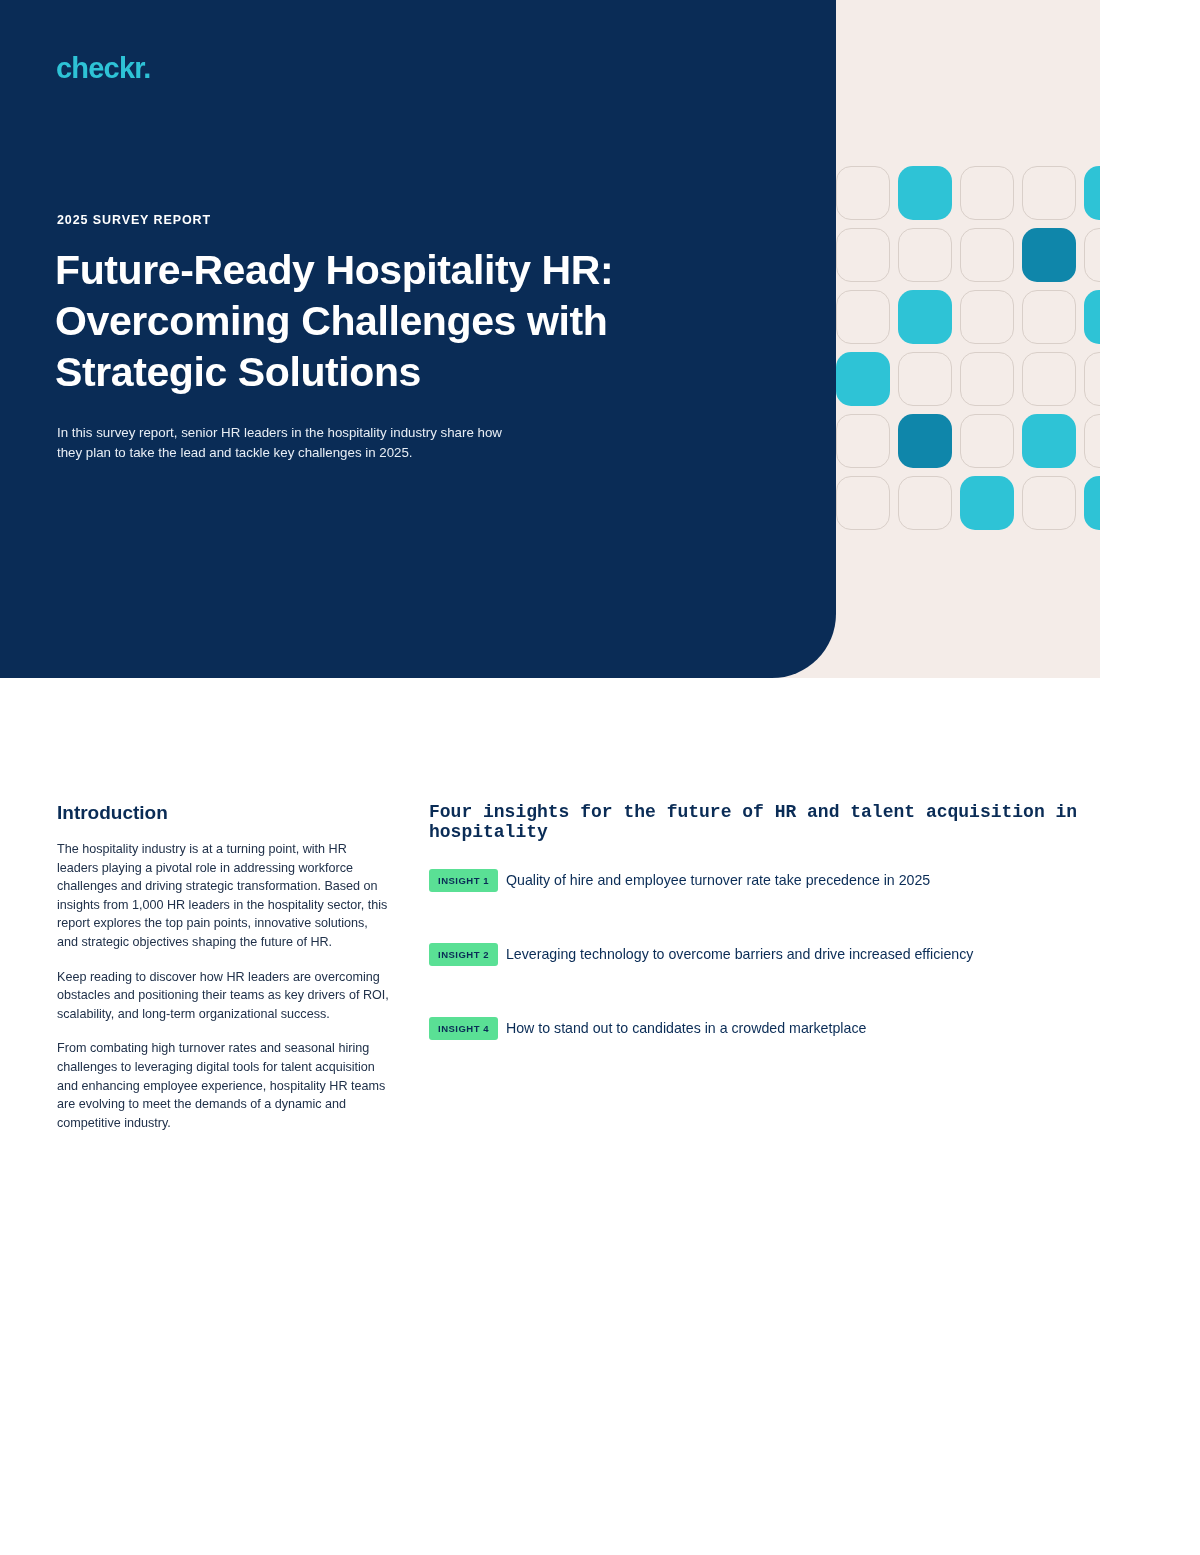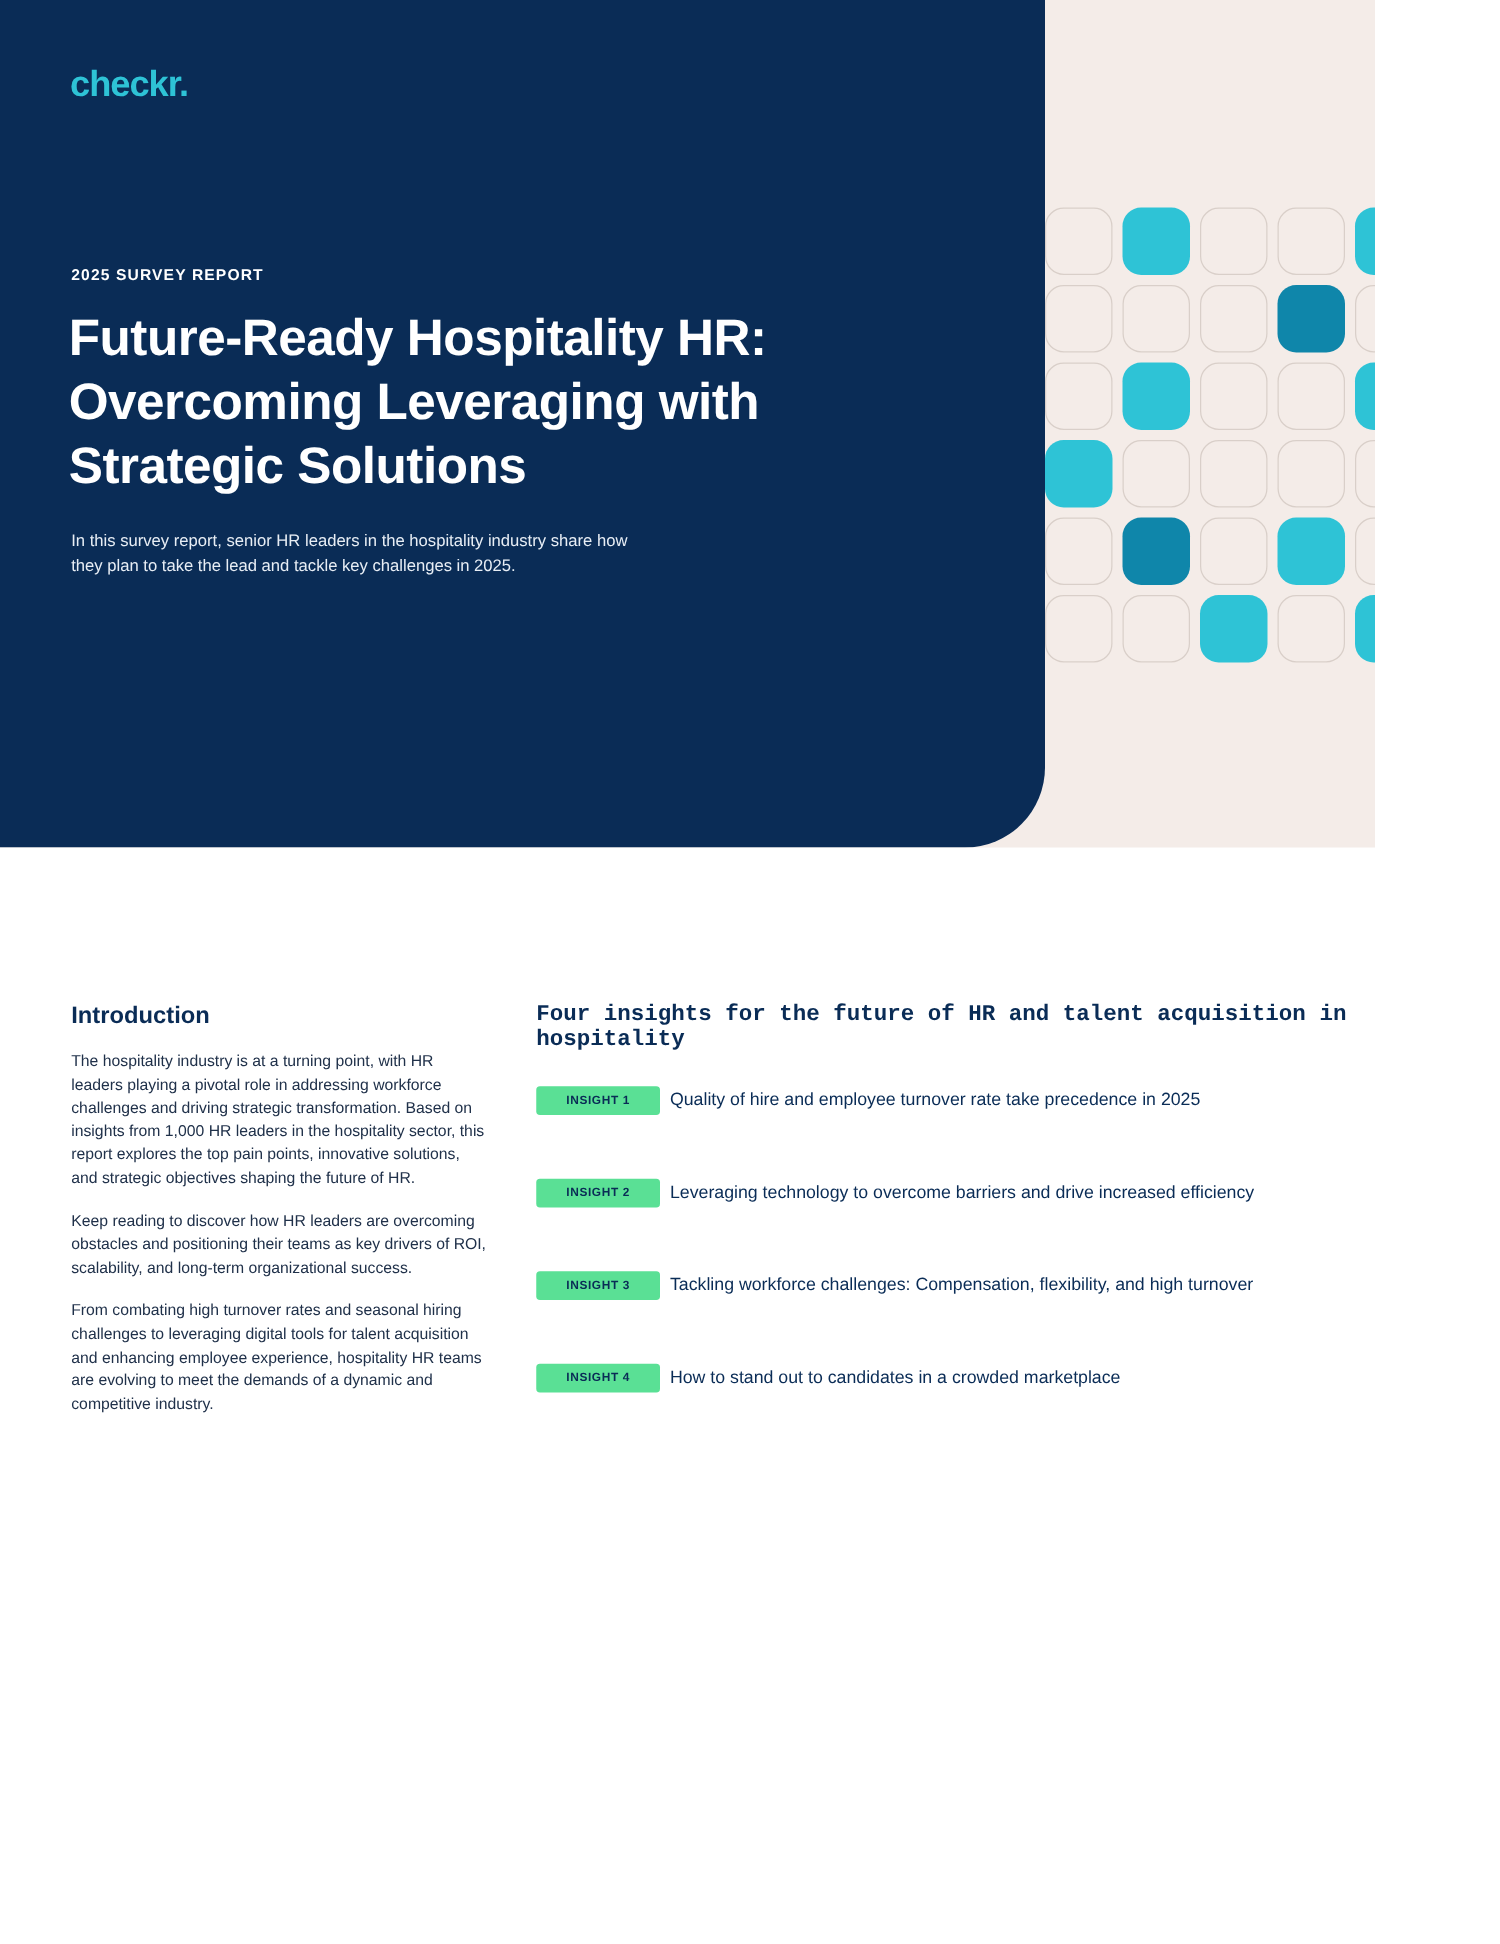--- a/index.html
+++ b/index.html
@@ -123,21 +123,21 @@
     align-items: center;
     height: 74px;
   }
   .badge {
     flex: none;
     background: #5ae095;
     color: #0a2c56;
     font-size: 9.5px;
     font-weight: bold;
     letter-spacing: 0.5px;
-    padding: 6px 24px;
+    padding: 6px 9px;
     border-radius: 3px;
     min-width: 64px;
     text-align: center;
   }
   .insight-text {
     color: #0a2c56;
     font-size: 14.2px;
     font-weight: normal;
     margin-left: 8px;
   }
@@ -187,21 +187,21 @@
         <div class="sq outline" style="left: 186px; top: 310px;"></div>
         <div class="sq" style="background: rgb(46, 195, 214); left: 248px; top: 310px;"></div>
         <div class="sq" style="background: rgb(15, 134, 170); left: 310px; top: 310px;"></div>
       </div>
 
     <div class="logo">
       <span>checkr</span><span class="dot">.</span>
     </div>
 
     <div class="eyebrow">2025 SURVEY REPORT</div>
-    <h1 class="hero-title">Future-Ready Hospitality HR: Overcoming Leveraging with Strategic Solutions</h1>
+    <h1 class="hero-title">Future-Ready Hospitality HR: Overcoming Challenges with Strategic Solutions</h1>
     <p class="hero-sub">In this survey report, senior HR leaders in the hospitality industry share how they plan to take the lead and tackle key challenges in 2025.</p>
   </div>
 
   <div class="content">
 
     <h2 class="intro-title">Introduction</h2>
     <div class="intro-body" id="intro-body">
         <p>The hospitality industry is at a turning point, with HR leaders playing a pivotal role in addressing workforce challenges and driving strategic transformation. Based on insights from 1,000 HR leaders in the hospitality sector, this report explores the top pain points, innovative solutions, and strategic objectives shaping the future of HR.</p>
         <p>Keep reading to discover how HR leaders are overcoming obstacles and positioning their teams as key drivers of ROI, scalability, and long-term organizational success.</p>
         <p>From combating high turnover rates and seasonal hiring challenges to leveraging digital tools for talent acquisition and enhancing employee experience, hospitality HR teams are evolving to meet the demands of a dynamic and competitive industry.</p>
@@ -211,23 +211,19 @@
     <div class="insights" id="insights-list">
         <div class="insight-row">
           <span class="badge">INSIGHT 1</span>
           <span class="insight-text">Quality of hire and employee turnover rate take precedence in 2025</span>
         </div>
         <div class="insight-row">
           <span class="badge">INSIGHT 2</span>
           <span class="insight-text">Leveraging technology to overcome barriers and drive increased efficiency</span>
         </div>
         <div class="insight-row">
-          <span class="badge">INSIGHT 3</span>
-          <span class="insight-text">Tackling workforce challenges: Compensation, flexibility, and high turnover</span>
-        </div>
-        <div class="insight-row">
           <span class="badge">INSIGHT 4</span>
           <span class="insight-text">How to stand out to candidates in a crowded marketplace</span>
         </div>
       </div>
 
   </div>
 </div>
 
 </body></html>

